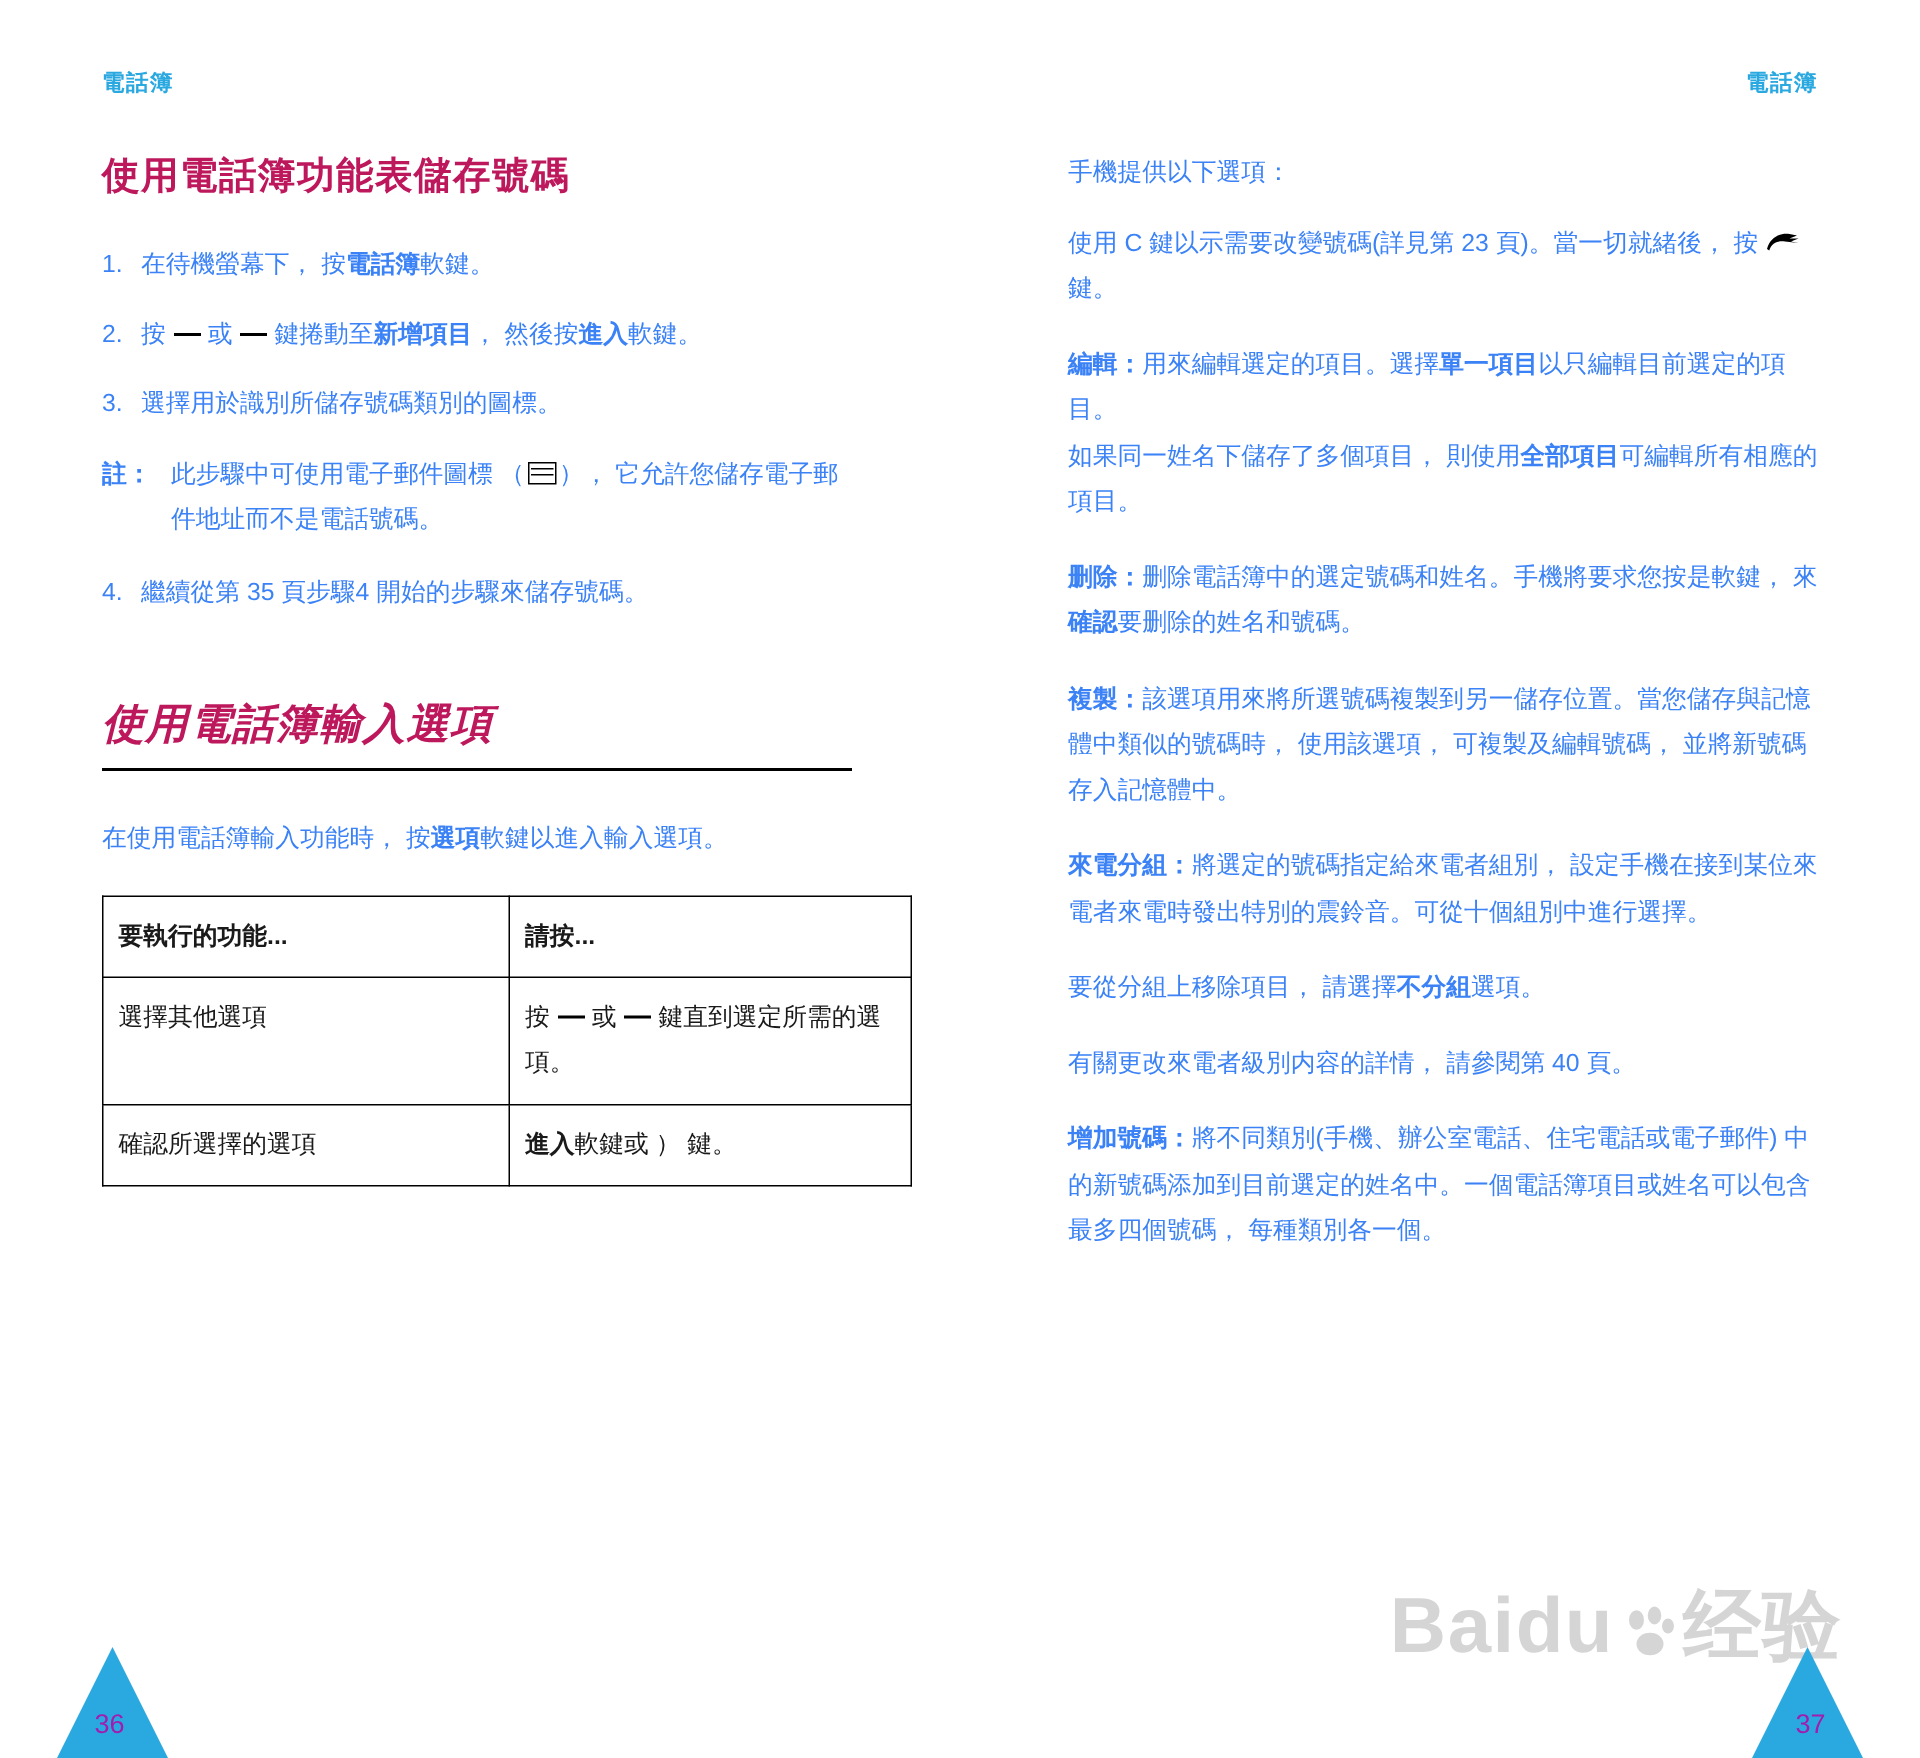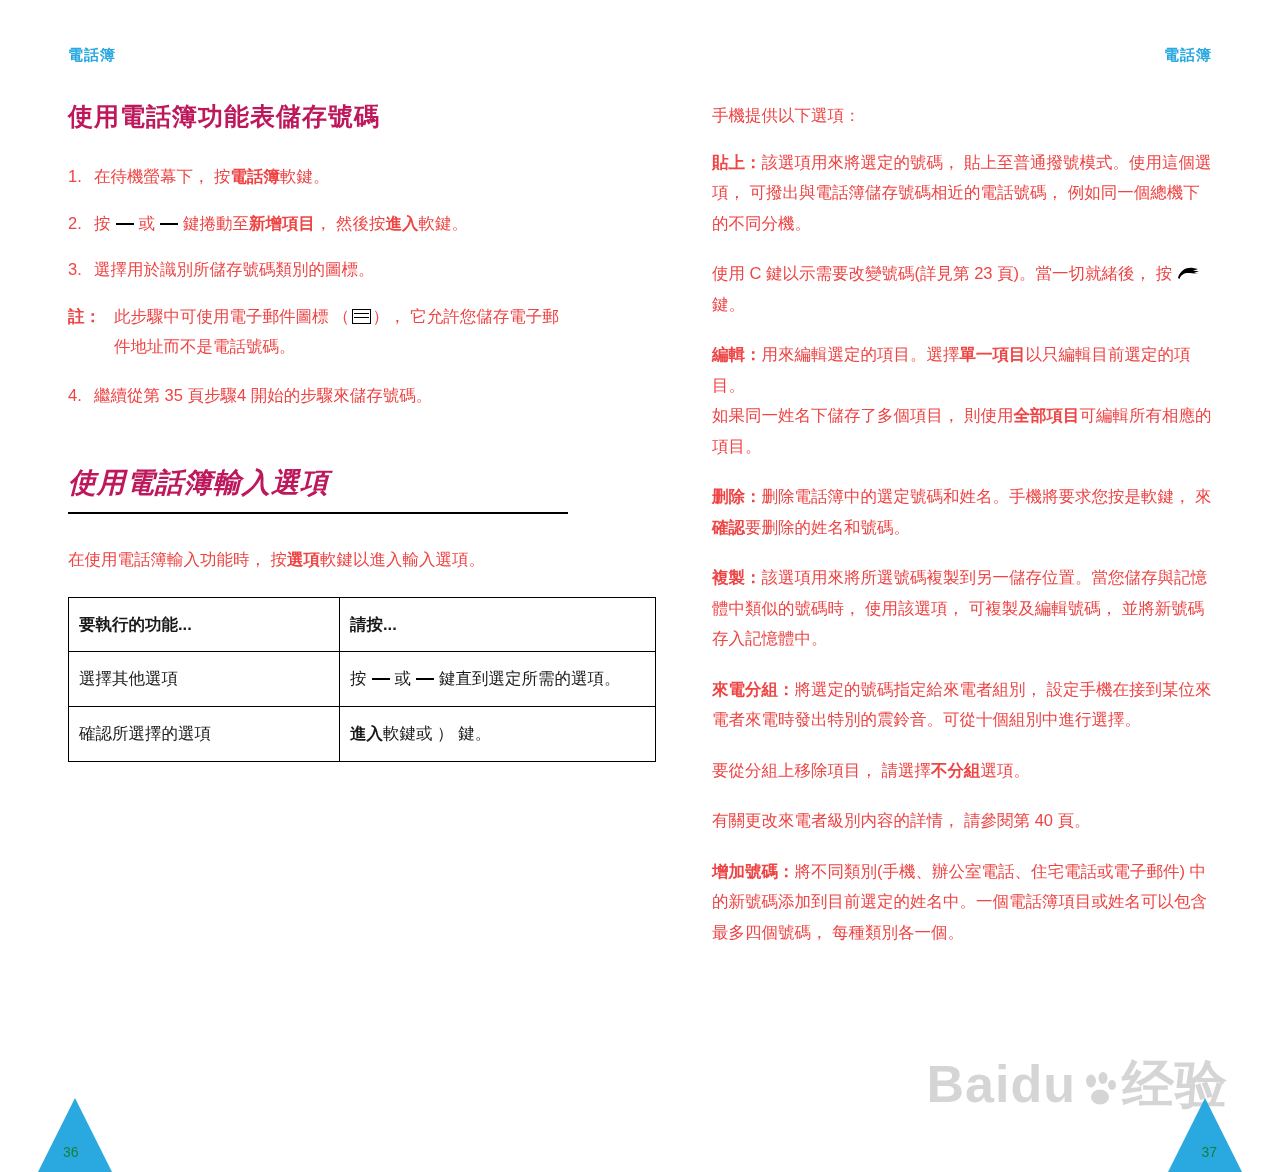--- a/index.html
+++ b/index.html
@@ -53,21 +53,21 @@
     border-bottom: 2px solid #000;
     margin-top: 54px;
     margin-bottom: 30px;
     font-style: italic;
   }
 
   p, .li, .note, .tcell {
     font-size: 16.5px;
     line-height: 1.85;
     margin: 0 0 16px 0;
-    color: #ef4444;
+    color: #3b82f6;
   }
   .li {
     display: flex;
     margin-bottom: 16px;
   }
   .li .num {
     width: 26px;
     flex: 0 0 26px;
   }
   .li .body { flex: 1; }
@@ -122,21 +122,21 @@
     height: 15px;
     position: relative;
     vertical-align: -2px;
     margin: 0 4px;
   }
   .sendkey svg { display:block; }
 
   
   table.opt {
     border-collapse: collapse;
-    width: 588px;
+    width: 540px;
     margin-top: 22px;
   }
   table.opt td, table.opt th {
     border: 1.6px solid #000;
     padding: 12px 10px 12px 10px;
     font-size: 16.5px;
     line-height: 1.8;
     text-align: left;
     vertical-align: top;
   }
@@ -158,22 +158,22 @@
     left: 38px;
     clip-path: polygon(50% 0%, 100% 100%, 0% 100%);
   }
   .corner-right-shape {
     right: 38px;
     clip-path: polygon(50% 0%, 100% 100%, 0% 100%);
   }
   .pagenum {
     position: absolute;
     bottom: 12px;
-    font-size: 14px;
-    color: #15803d;
+    font-size: 18px;
+    color: #a21caf;
   }
   .pagenum-l { left: 63px; }
   .pagenum-r { right: 63px; }
 
   
   .wm {
     position: absolute;
     right: 52px;
     bottom: 62px;
     text-align: center;
@@ -269,23 +269,20 @@
         </td>
       </tr>
     </tbody>
       </table>
   </div>
 
   <div class="col col-right">
 
     <p>手機提供以下選項：</p>
 
-    <p class="para">
-      <b>貼上：</b><span>該選項用來將選定的號碼， 貼上至普通撥號模式。使用這個選項， 可撥出與電話簿儲存號碼相近的電話號碼， 例如同一個總機下的不同分機。</span>
-    </p>
 
     <p class="para">
       <span>使用 C 鍵以示需要改變號碼(詳見第 23 頁)。當一切就緒後， 按</span><span class="sendkey"><svg width="26" height="15" viewBox="0 0 26 15">
             <path d="M2 12 C4 4, 11 1, 17 2 L22 3 L17 5 L23 5 L18 7 L23 8 L14 7 C9 6.5, 5 8, 3.5 13 Z" fill="#000"></path>
           </svg></span><span>鍵。</span>
     </p>
 
     <p class="para">
       <b>編輯：</b><span>用來編輯選定的項目。選擇</span><b>單一項目</b><span>以只編輯目前選定的項目。</span><br>
       <span>如果同一姓名下儲存了多個項目， 則使用</span><b>全部項目</b><span>可編輯所有相應的項目。</span>

